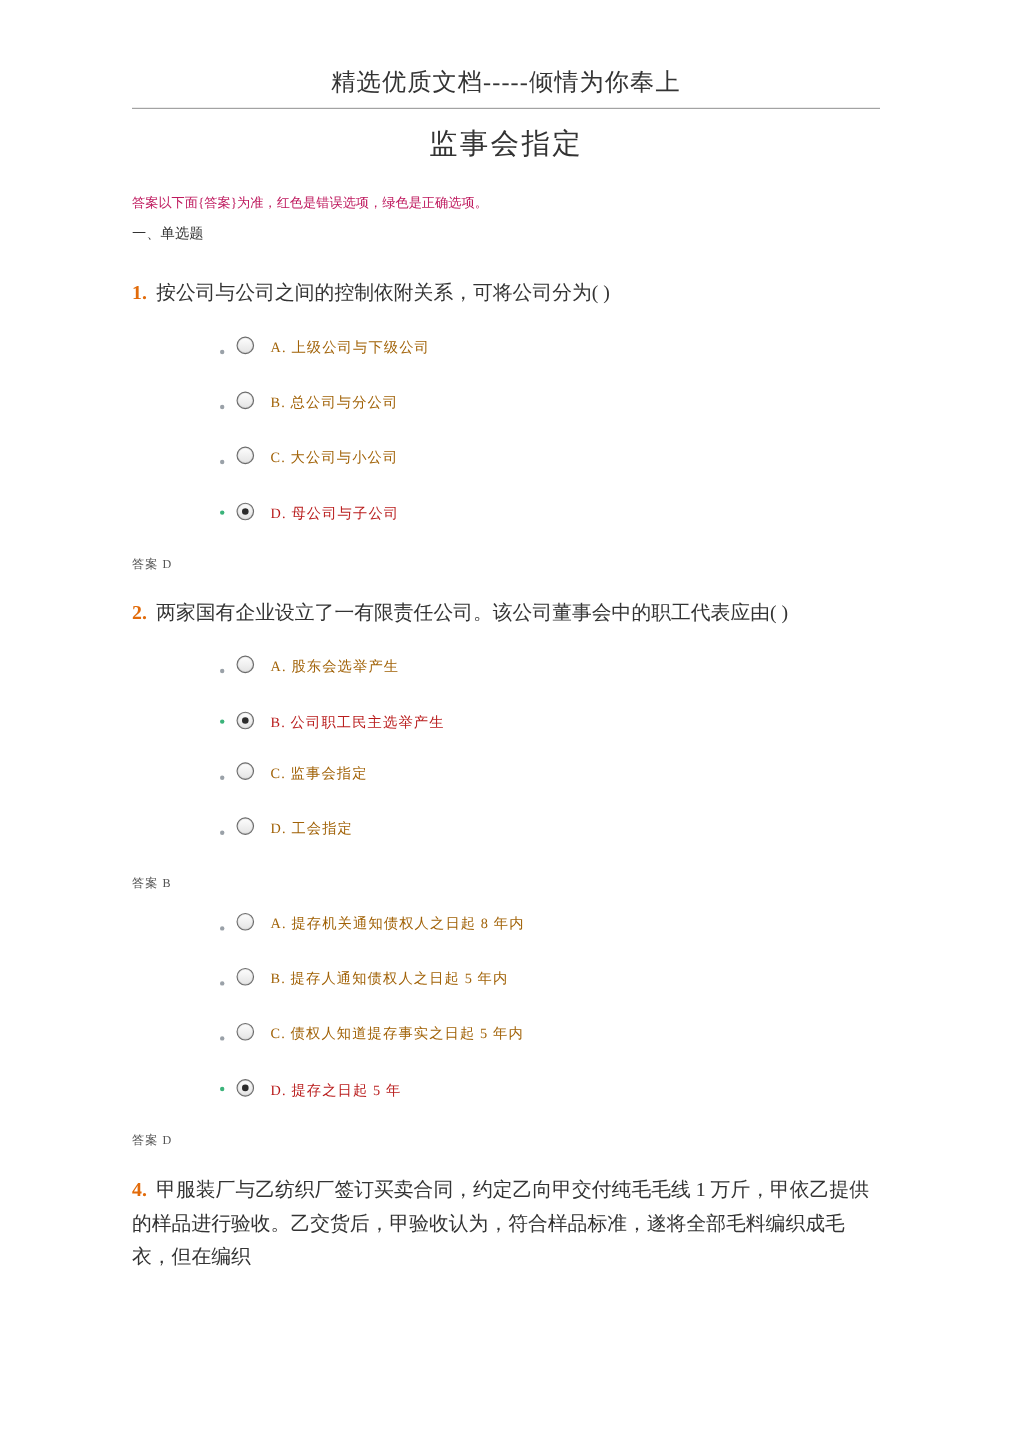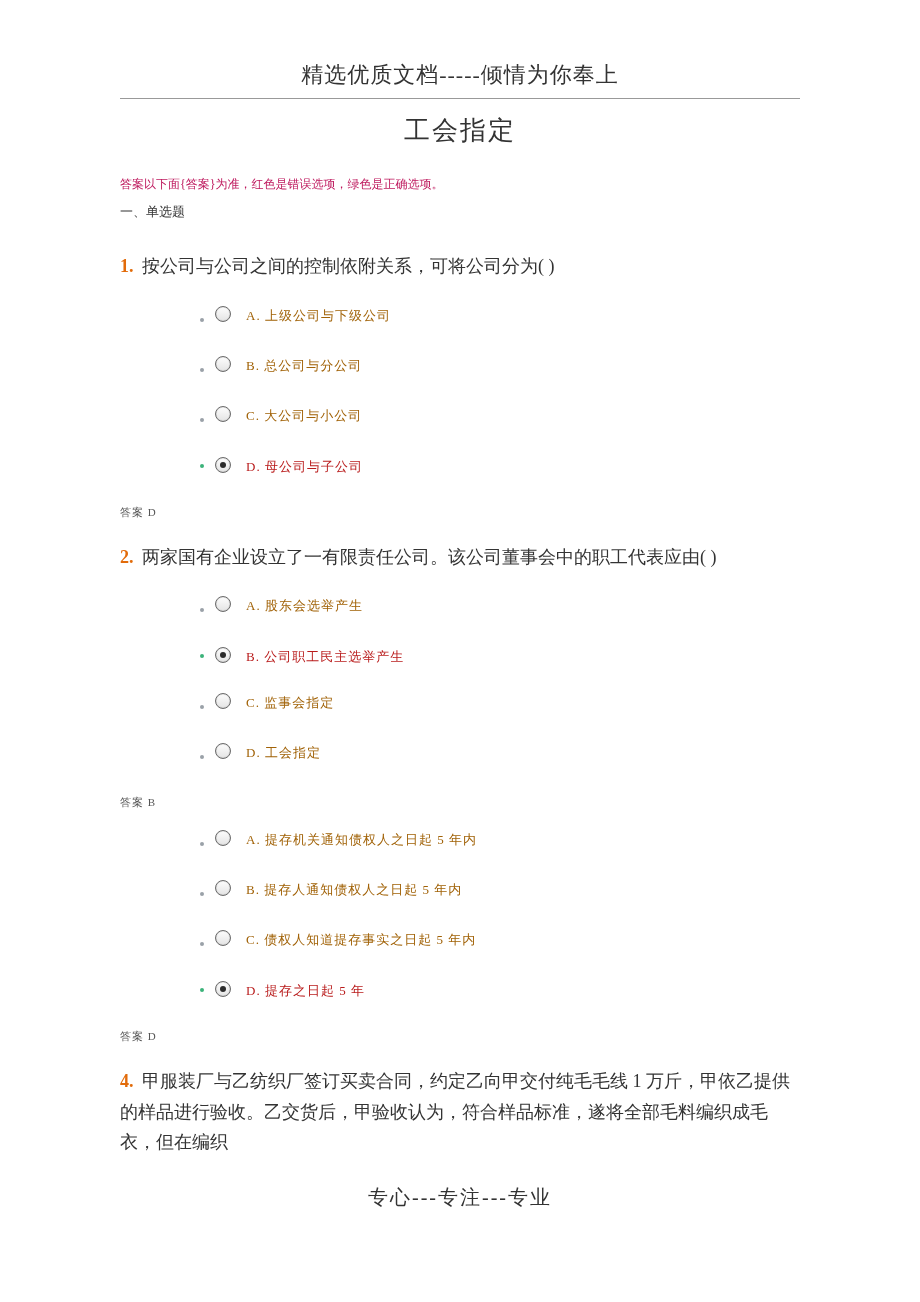--- a/index.html
+++ b/index.html
@@ -116,21 +116,21 @@
     margin-top: 6px;
   }
 </style>
 </head>
 <body>
 
 <div class="page">
 
   <div class="header-text">精选优质文档-----倾情为你奉上</div>
 
-  <h1 class="doc-title">工会指定</h1>
+  <h1 class="doc-title">监事会指定</h1>
 
   <div class="instruction">答案以下面{答案}为准，红色是错误选项，绿色是正确选项。</div>
 
   <div class="section-heading">一、单选题</div>
 
   <div id="questions">
       <div class="question">
         <p class="q-stem"><span class="q-num">1.</span> 按公司与公司之间的控制依附关系，可将公司分为(    )</p>
         <ul class="options">
           <li><span class="opt-row">
@@ -171,21 +171,21 @@
               <span class="radio"></span>
               <span class="opt-text">D. 工会指定</span>
             </span></li>
         </ul>
         <div class="answer-line">答案  B</div>
       </div>
       <div class="question">
         <ul class="options">
           <li><span class="opt-row">
               <span class="radio"></span>
-              <span class="opt-text">A. 提存机关通知债权人之日起 5 年内</span>
+              <span class="opt-text">A. 提存机关通知债权人之日起 8 年内</span>
             </span></li>
           <li><span class="opt-row">
               <span class="radio"></span>
               <span class="opt-text">B. 提存人通知债权人之日起 5 年内</span>
             </span></li>
           <li><span class="opt-row">
               <span class="radio"></span>
               <span class="opt-text">C. 债权人知道提存事实之日起 5 年内</span>
             </span></li>
           <li class="correct-bullet"><span class="opt-row">
@@ -193,14 +193,13 @@
               <span class="opt-text correct">D. 提存之日起 5 年</span>
             </span></li>
         </ul>
         <div class="answer-line">答案  D</div>
       </div>
       <div class="question">
         <p class="q-stem"><span class="q-num">4.</span> 甲服装厂与乙纺织厂签订买卖合同，约定乙向甲交付纯毛毛线 1 万斤，甲依乙提供的样品进行验收。乙交货后，甲验收认为，符合样品标准，遂将全部毛料编织成毛衣，但在编织</p>
       </div>
     </div>
 
-  <div class="footer-text">专心---专注---专业</div>
 </div>
 
 </body></html>

